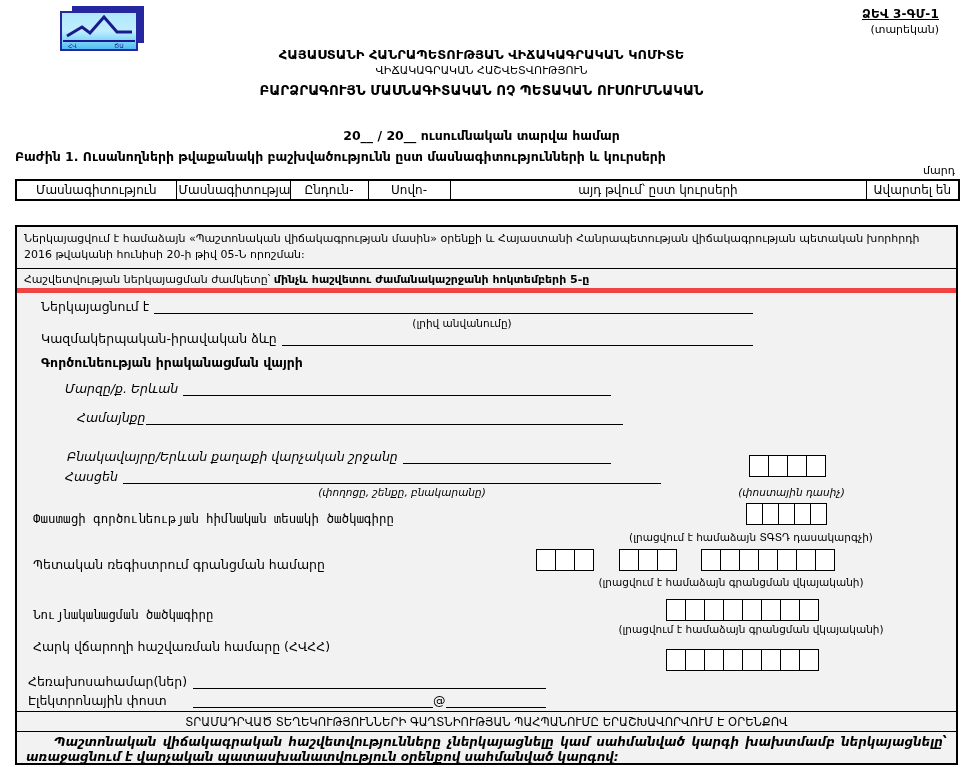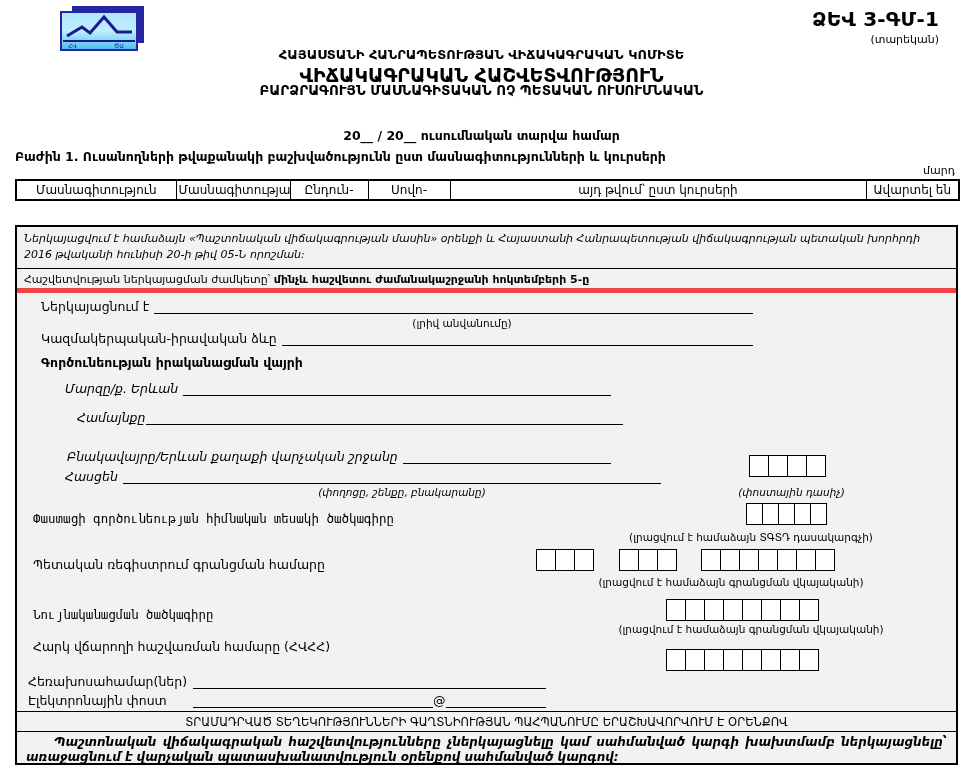--- a/index.html
+++ b/index.html
@@ -3,40 +3,40 @@
 <meta charset="utf-8">
 <style>
   * { box-sizing: border-box; margin: 0; padding: 0; }
   html,body { width: 963px; height: 767px; background:#fff; color:#000;
     font-family: "DejaVu Sans", "Liberation Sans", sans-serif; }
   .page { position: relative; width: 963px; height: 767px; overflow: hidden; background:#fff; }
 
   
   .logo { position:absolute; left:58px; top:5px; width:90px; height:46px; }
   .form-code { position:absolute; right:24px; top:7px; text-align:right; }
-  .form-code .code { font-size:20px; font-weight:bold; letter-spacing:.2px; }
+  .form-code .code { font-size:12px; font-weight:bold; letter-spacing:.2px;text-decoration:underline; }
   .form-code .per { font-size:11px; margin-top:2px; }
   .hdr { position:absolute; left:0; width:963px; text-align:center; }
   .h1 { top:47px; font-size:13px; font-weight:bold; }
-  .h2 { top:64px; font-size:19px; font-weight:bold; }
+  .h2 { top:64px; font-size:11px; font-weight:normal; }
   .h3 { top:82px; font-size:13.5px; font-weight:bold; }
   .h4 { top:100px; font-size:13.5px; font-weight:bold; }
   .year-line { top:128px; font-size:12.5px; font-weight:bold; }
   .section-title { position:absolute; left:15px; top:149px; font-size:12.5px; font-weight:bold; }
   .unit { position:absolute; right:8px; top:164px; font-size:11px; }
 
   
   .t1 { position:absolute; left:15px; top:179px; width:943px; border-collapse:collapse; table-layout:fixed; }
   .t1 td { border:1px solid #000; height:20px; font-size:12px; text-align:center; vertical-align:middle; padding:0 2px;
            overflow:hidden; white-space:nowrap; }
   .t1 { border:2px solid #000; }
 
   
   .box { position:absolute; left:15px; top:225px; width:943px; height:540px; border:2px solid #000; background:#f2f2f2; }
-  .row-para { border-bottom:1px solid #000; padding:4px 16px 5px 7px; font-size:11px; line-height:1.45; min-height:40px;font-style:italic; }
+  .row-para { border-bottom:1px solid #000; padding:4px 16px 5px 7px; font-size:11px; line-height:1.45; min-height:40px; }
   .row-deadline { border-bottom:5px solid #ef4444; padding:4px 7px; font-size:11px; height:24px; }
   .main { position:relative; height:419px; border-bottom:1px solid #000; font-size:12.5px; }
   .row-conf { border-bottom:1px solid #000; height:20px; text-align:center; font-size:11.5px; padding-top:3px; }
   .row-warn { padding:3px 9px; font-size:12px; font-style:italic; font-weight:bold; text-align:justify; text-indent:28px; line-height:1.3; }
 
   .fld { position:absolute; display:flex; align-items:flex-end; white-space:nowrap; }
   .fld .lbl { padding-right:5px; }
   .uline { display:inline-block; border-bottom:1px solid #000; height:14px; }
   .cap { position:absolute; font-size:10.5px; text-align:center; }
   .ital { font-style:italic; }

